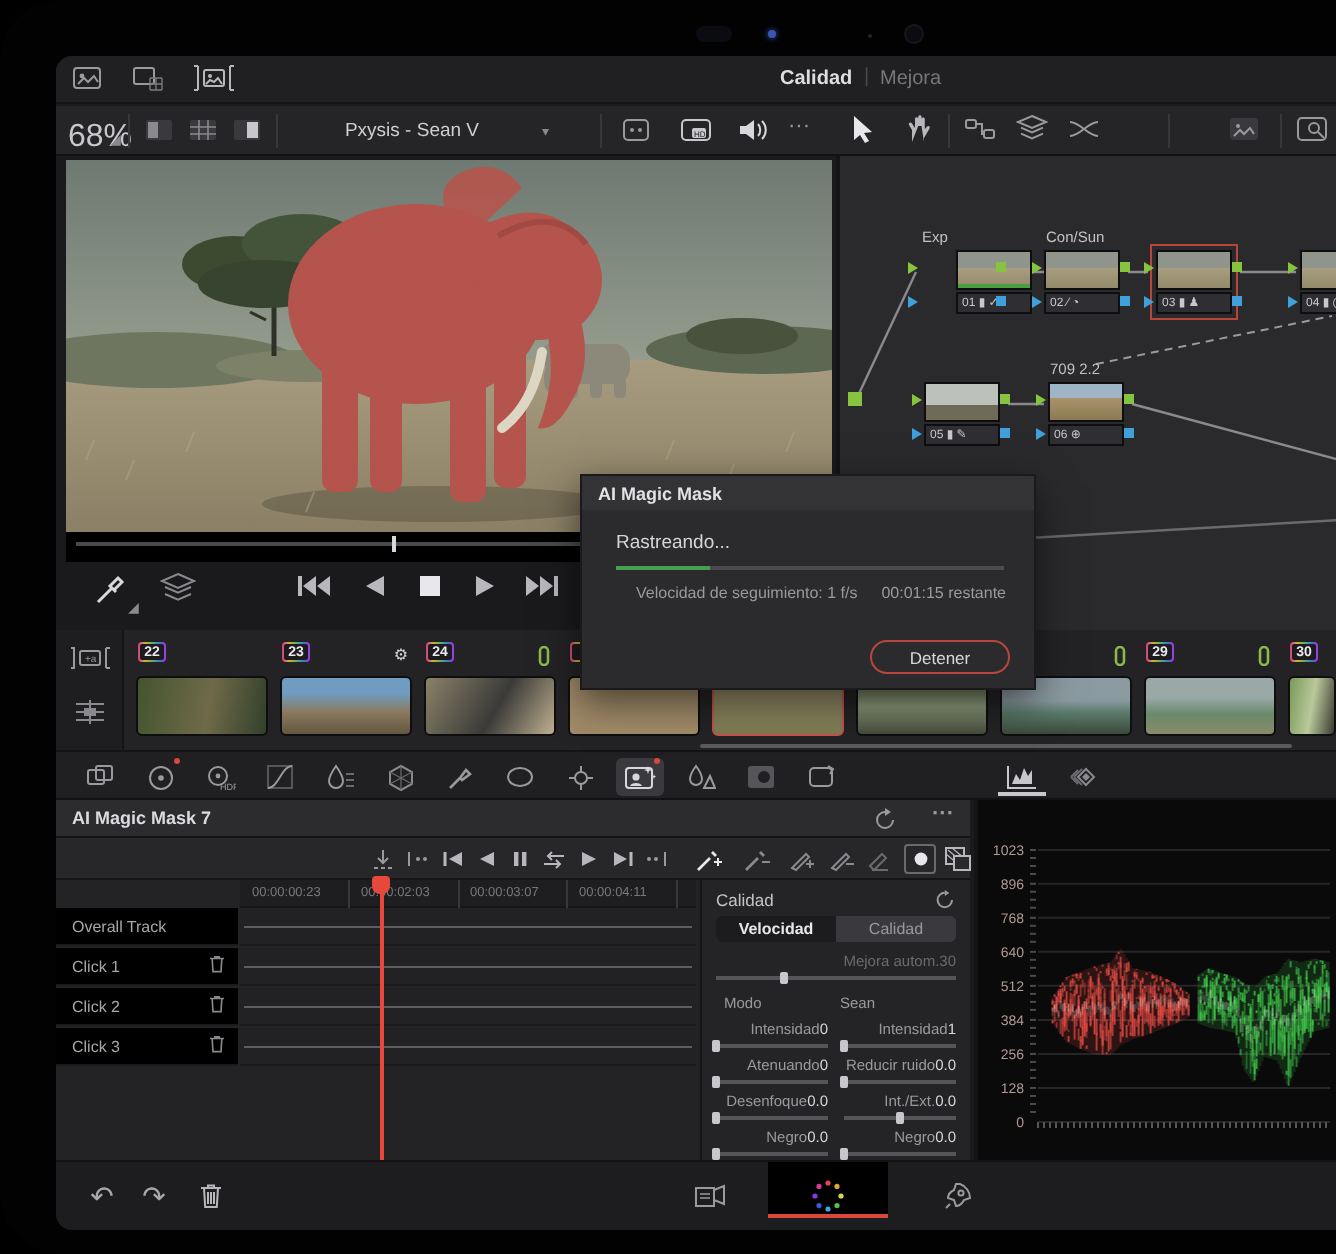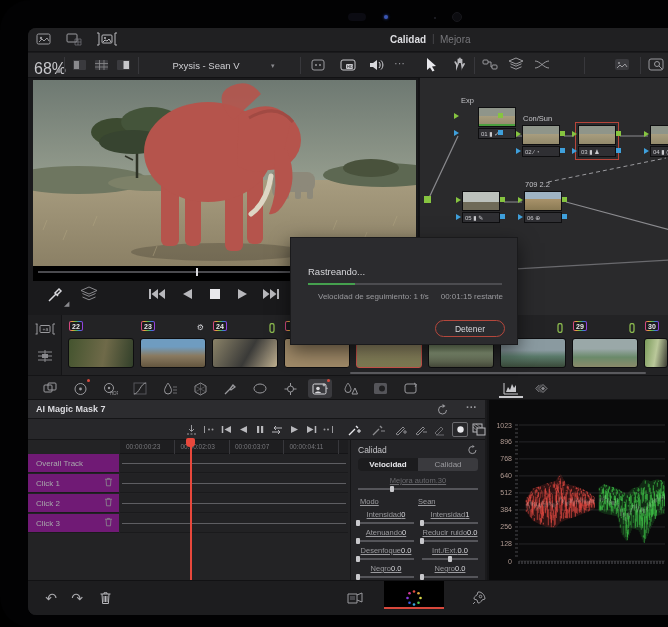--- a/index.html
+++ b/index.html
@@ -83,33 +83,33 @@
   #maskpanel{left:0;top:372px;width:457px;height:180px;background:#232325;}
   #maskpanel-header,#scopes-header{position:absolute;left:0;top:0;width:100%;height:19px;background:#2c2c2f;border-bottom:1px solid #151517;display:flex;align-items:center;padding:0 8px;font-size:9px;font-weight:bold;color:#dcdce0;}
   #mask-transport{position:absolute;left:0;top:19px;width:457px;height:21px;background:#27272a;border-bottom:1px solid #151517;}
   .mt{position:absolute;top:3px;width:16px;height:15px;display:flex;align-items:center;justify-content:center;color:#9a9a9e;}
   .mt-active{color:#e8e8ec;}
   .mt-box{border:1px solid #6a6a6e;border-radius:2px;}
   
   #tl-ruler{position:absolute;left:92px;top:40px;width:228px;height:14px;background:#1e1e20;border-bottom:1px solid #151517;}
   .tl-time{position:absolute;top:3px;font-size:6.5px;color:#77777b;}
   .tl-div{position:absolute;top:0;width:1px;height:14px;background:#38383c;}
-  .track-label{position:absolute;left:0;width:91px;background:#701a75;border-bottom:1px solid #1a1a1c;color:#a8a8ac;font-size:8px;display:flex;align-items:center;padding-left:8px;}
+  .track-label{position:absolute;left:0;width:91px;background:#000000;border-bottom:1px solid #1a1a1c;color:#a8a8ac;font-size:8px;display:flex;align-items:center;padding-left:8px;}
   .track-lane{position:absolute;left:92px;width:228px;background:#222224;border-bottom:1px solid #1a1a1c;}
   .lane-line{position:absolute;left:2px;right:2px;top:50%;height:1px;background:#5e5e62;}
   .trash{position:absolute;right:6px;color:#8a8a8e;}
   #playhead{position:absolute;left:162px;top:40px;width:1.5px;height:140px;background:#e8483c;}
   #playhead-cap{position:absolute;left:158px;top:38px;width:9px;height:9px;background:#e8483c;border-radius:2px 2px 4px 4px;}
   
   #params{position:absolute;left:322px;top:40px;width:135px;height:140px;background:#242427;border-left:1px solid #151517;padding:4px 7px;}
   #params .ph{display:flex;justify-content:space-between;align-items:center;font-size:8.5px;color:#c4c4c8;}
   .seg{margin-top:3px;display:flex;height:13px;background:#3a3a3e;border-radius:3px;overflow:hidden;}
   .seg div{flex:1;display:flex;align-items:center;justify-content:center;font-size:8px;color:#9a9a9e;}
   .seg .on{background:#1c1c1e;color:#e8e8ec;font-weight:bold;}
-  .prow{display:flex;justify-content:center;font-size:7.5px;color:#9a9a9e;margin-top:5px;text-decoration:underline;}
+  .prow{display:flex;justify-content:flex-end;font-size:7.5px;color:#9a9a9e;margin-top:5px;}
   .prow b{color:#d8d8dc;font-weight:normal;}
   .dim{color:#6a6a6e;}
   .slider{position:relative;height:2px;background:#55555a;margin-top:3px;}
   .slider i{position:absolute;top:-2px;width:4px;height:6px;background:#c8c8cc;border-radius:1px;}
   .pcols{display:flex;gap:8px;}
   .pcol{width:58px;}
   .dd{margin-top:2px;height:13px;background:#343438;border-radius:3px;display:flex;align-items:center;justify-content:space-between;padding:0 4px;font-size:8px;color:#c8c8cc;}
   
   #scopes{left:459px;top:372px;width:181px;height:180px;background:#0a0a0b;border-left:2px solid #141416;}
   
@@ -339,21 +339,21 @@
     <div class="abs" id="nodegraph">
       <svg class="abs" width="250" height="237" style="left:0;top:0">
         <path d="M8 122L38 58" stroke="#8a8a8e" stroke-width="1.2" fill="none"></path>
         <path d="M82 58h20M144 58h10M200 58h28M84 124h18M146 124l104 28" stroke="#8a8a8e" stroke-width="1.2" fill="none"></path>
         <path d="M128 104L246 80" stroke="#9a9a9e" stroke-width="1" stroke-dasharray="4 3" fill="none"></path>
         <path d="M8 196l242-14" stroke="#6a6a6e" stroke-width="1.2" fill="none"></path>
         <rect x="4" y="118" width="7" height="7" fill="#86c440"></rect>
         <rect x="4" y="192" width="7" height="7" fill="#3fa0dc"></rect>
       </svg>
       <div id="nodes-layer">
-          <div class="node" style="left: 40px; top: 29px; padding-left: 18px;">
+          <div class="node" style="left: 40px; top: 47px; padding-left: 18px;">
             <div class="nlabel">Exp</div>
             <div class="nthumb nunderline" style="background: linear-gradient(rgb(143, 149, 138) 45%, rgb(168, 157, 126) 45%, rgb(147, 138, 108));"></div>
             <div class="nbar">01 ▮ ✓</div>
             <div class="port tri-l" style="left: -6px; top: 6px;"></div>
             <div class="port tri-lb" style="left: -6px; top: 23px;"></div>
             <div class="port pg" style="left: 38px; top: 6px;"></div>
             <div class="port pb" style="left: 38px; top: 23px;"></div>
           </div>
           <div class="node" style="left: 102px; top: 47px;">
             <div class="nlabel">Con/Sun</div>
@@ -1932,20 +1932,23 @@
       <span class="bb" style="left:440px">
           <svg width="16" height="16" viewBox="0 0 16 16">
             <path d="M9 2c3 1 5 4 5 7l-3 1c-1 2-2 3-4 3l-1-3-3-1c0-2 1-3 3-4l1-3z" fill="none" stroke="#9a9a9e"></path>
             <circle cx="9.5" cy="6.5" r="1.3" fill="none" stroke="#9a9a9e"></circle>
             <path d="M4 12l-2 2" stroke="#9a9a9e"></path>
           </svg>
         </span>
     </div>
 
     <div class="abs" id="dialog">
+      <div id="dialog-header">
+          <span>AI Magic Mask</span>
+        </div>
       <div id="dlg-status">Rastreando...</div>
       <div id="dlg-track">
           <div id="dlg-fill" style="width: 24%;"></div>
         </div>
       <div id="dlg-speed">Velocidad de seguimiento: 1 f/s</div>
       <div id="dlg-remaining">00:01:15 restante</div>
       <button id="dlg-stop">Detener</button>
     </div>
 
   </div>

